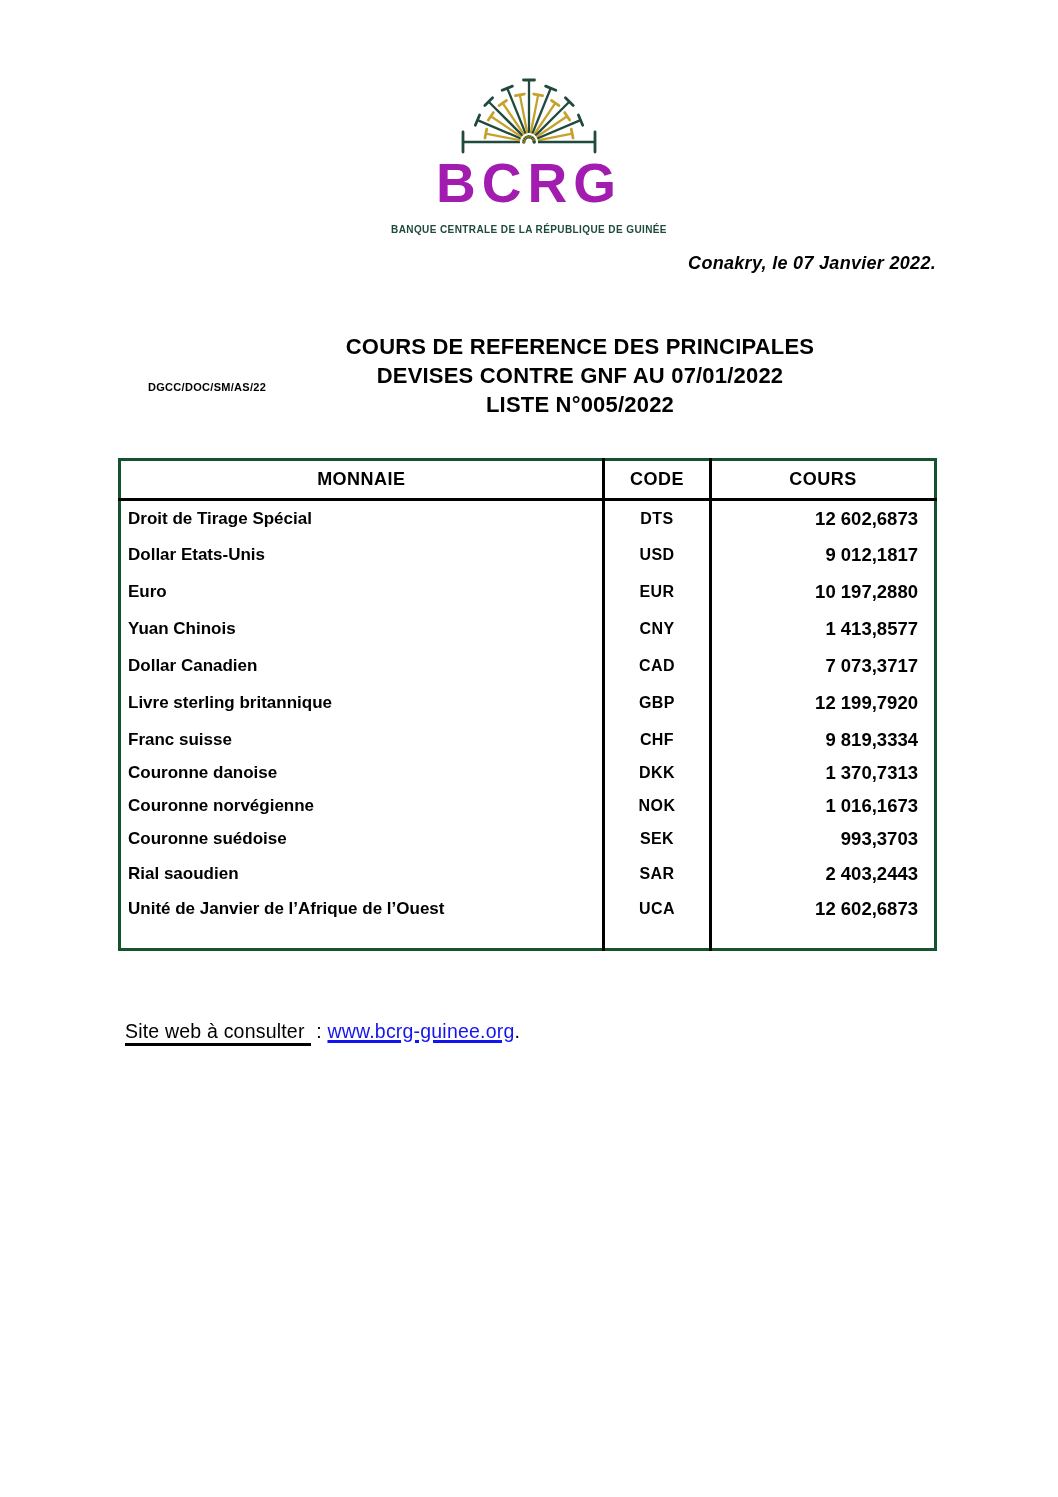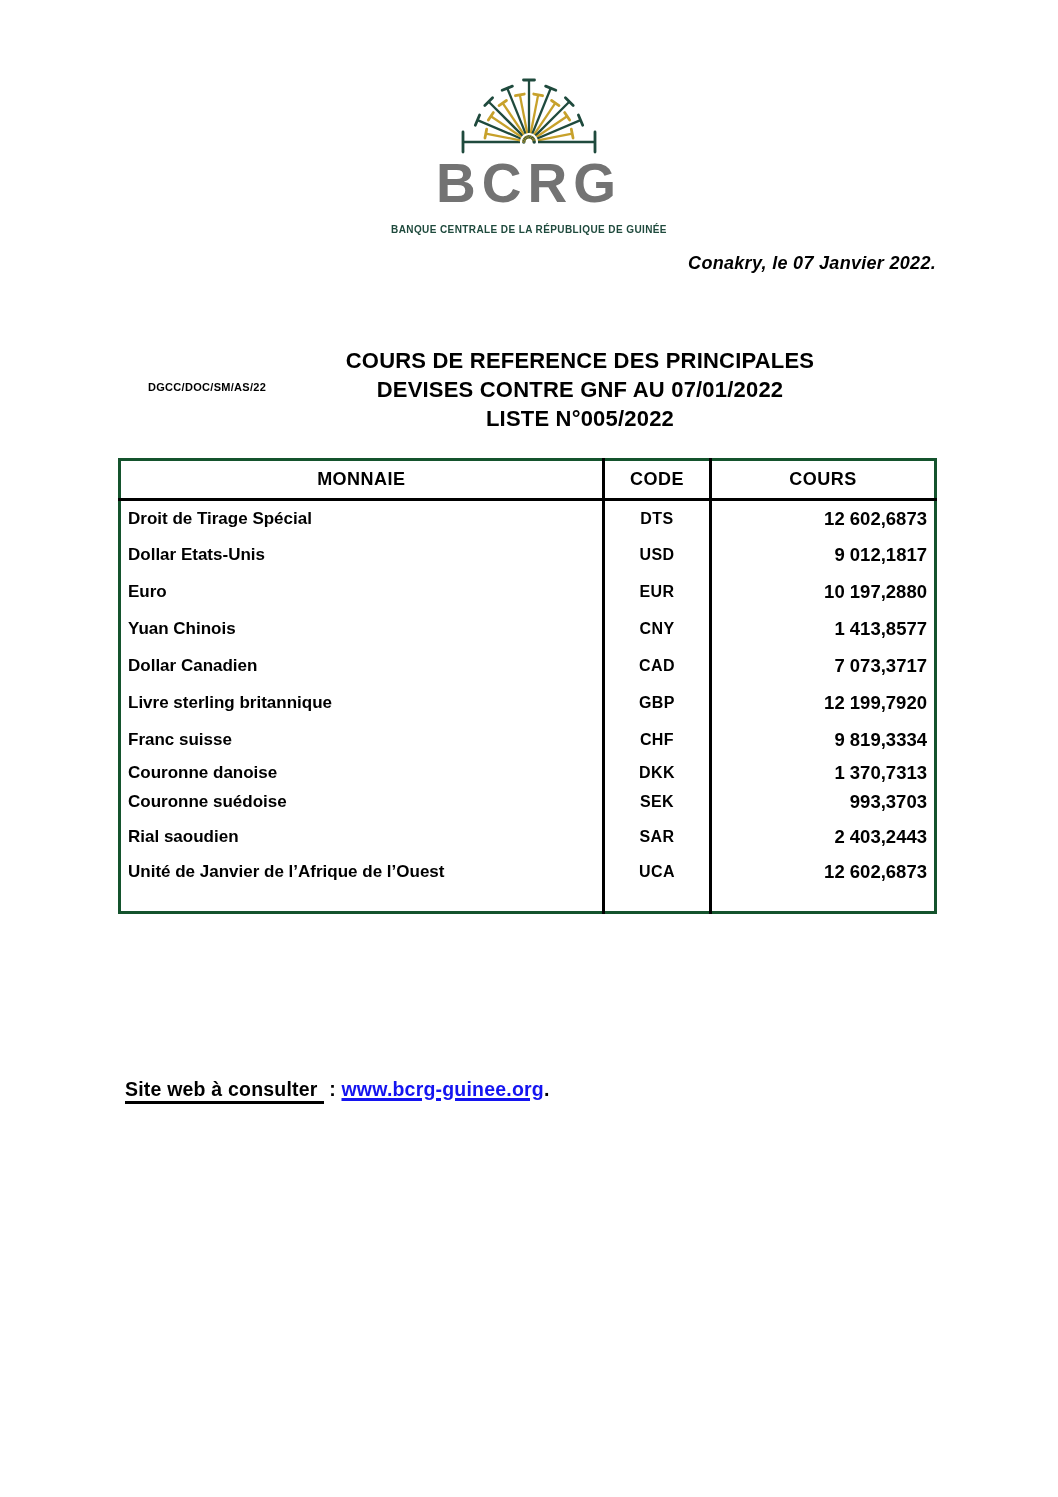--- a/index.html
+++ b/index.html
@@ -55,21 +55,21 @@
     top: 381px;
     left: 148px;
     font-size: 11px;
     font-weight: bold;
     letter-spacing: 0.3px;
   }
 
   
   .title-block {
     position: absolute;
-    top: 346px;
+    top: 332px;
     left: 252px;
     width: 656px;
     text-align: center;
     font-size: 22px;
     font-weight: bold;
     line-height: 29px;
     letter-spacing: 0.2px;
   }
 
   
@@ -108,31 +108,31 @@
     font-size: 16px;
     letter-spacing: 0.4px;
   }
   .col-monnaie {
     text-align: left;
     padding-left: 7px;
     font-size: 17px;
   }
   .col-cours {
     text-align: right;
-    padding-right: 7px;
+    padding-right: 16px;
     font-size: 18.5px;
   }
 
   
   .footer-line {
     position: absolute;
-    top: 1078px;
+    top: 1020px;
     left: 125px;
     font-size: 19.5px;
-    font-weight: bold;
+    font-weight: normal;
     letter-spacing: 0.2px;
   }
   .footer-label {
     border-bottom: 3px solid #000;
     padding-bottom: 1px;
     padding-right: 6px;
   }
   .footer-link {
     text-decoration: underline;
     text-decoration-thickness: 3px;
@@ -190,21 +190,21 @@
         <line x1="83.28454368107197" y1="68.48341984359654" x2="126.54827179333665" y2="50.119056804600675" stroke="#1F4A3D" stroke-width="2.3"></line>
         <line x1="124.39925058664565" y1="45.05628011061225" x2="128.69729300002766" y2="55.1818334985891" stroke="#1F4A3D" stroke-width="2.8" stroke-linecap="round"></line>
         <circle cx="79.78662523795269" cy="69.96819813185577" r="1.7" fill="#1F4A3D"></circle>
         <line x1="83.83464465102898" y1="70.2827190416111" x2="118.1915960716972" y2="63.604404203432026" stroke="#C7A12B" stroke-width="2.3"></line>
         <line x1="117.33295559250276" y1="59.187081877917535" x2="119.05023655089165" y2="68.02172652894652" stroke="#C7A12B" stroke-width="2.8" stroke-linecap="round"></line>
         <circle cx="80.10446135392786" cy="71.00779322404196" r="1.7" fill="#C7A12B"></circle>
         <line x1="84" y1="72" x2="141" y2="72" stroke="#1F4A3D" stroke-width="2.3"></line>
         <line x1="141" y1="62" x2="141" y2="82" stroke="#1F4A3D" stroke-width="2.8" stroke-linecap="round"></line>
         <circle cx="80.2" cy="72" r="1.7" fill="#1F4A3D"></circle>
       </svg>
-    <div class="logo-acronym" style="color: #737373;">BCRG</div>
+    <div class="logo-acronym" style="color: #a21caf;">BCRG</div>
     <div class="logo-strapline" style="color: rgb(31, 74, 61);">BANQUE CENTRALE DE LA RÉPUBLIQUE DE GUINÉE</div>
   </div>
 
   <div class="date-line">Conakry, le 07 Janvier 2022.</div>
 
   <div class="reference-code">DGCC/DOC/SM/AS/22</div>
 
   <div class="title-block">
     <div>COURS DE REFERENCE DES PRINCIPALES</div>
     <div>DEVISES CONTRE GNF AU 07/01/2022</div>
@@ -259,20 +259,25 @@
           <tr>
             <td class="col-monnaie">Franc suisse</td>
             <td class="col-code">CHF</td>
             <td class="col-cours">9 819,3334</td>
           </tr>
           <tr class="tight">
             <td class="col-monnaie">Couronne danoise</td>
             <td class="col-code">DKK</td>
             <td class="col-cours">1 370,7313</td>
           </tr>
+          <tr>
+            <td class="col-monnaie">Couronne norvégienne</td>
+            <td class="col-code">NOK</td>
+            <td class="col-cours">1 016,1673</td>
+          </tr>
           <tr class="tight">
             <td class="col-monnaie">Couronne suédoise</td>
             <td class="col-code">SEK</td>
             <td class="col-cours">993,3703</td>
           </tr>
           <tr class="tall">
             <td class="col-monnaie">Rial saoudien</td>
             <td class="col-code">SAR</td>
             <td class="col-cours">2 403,2443</td>
           </tr>

